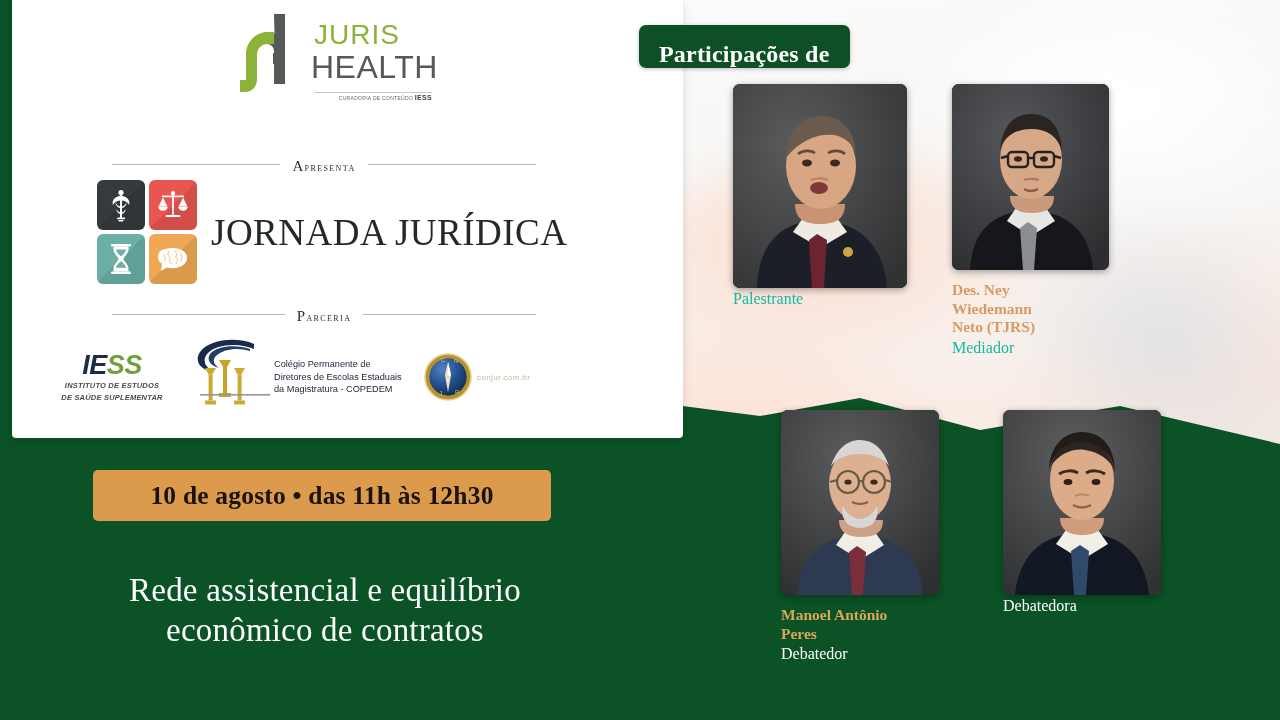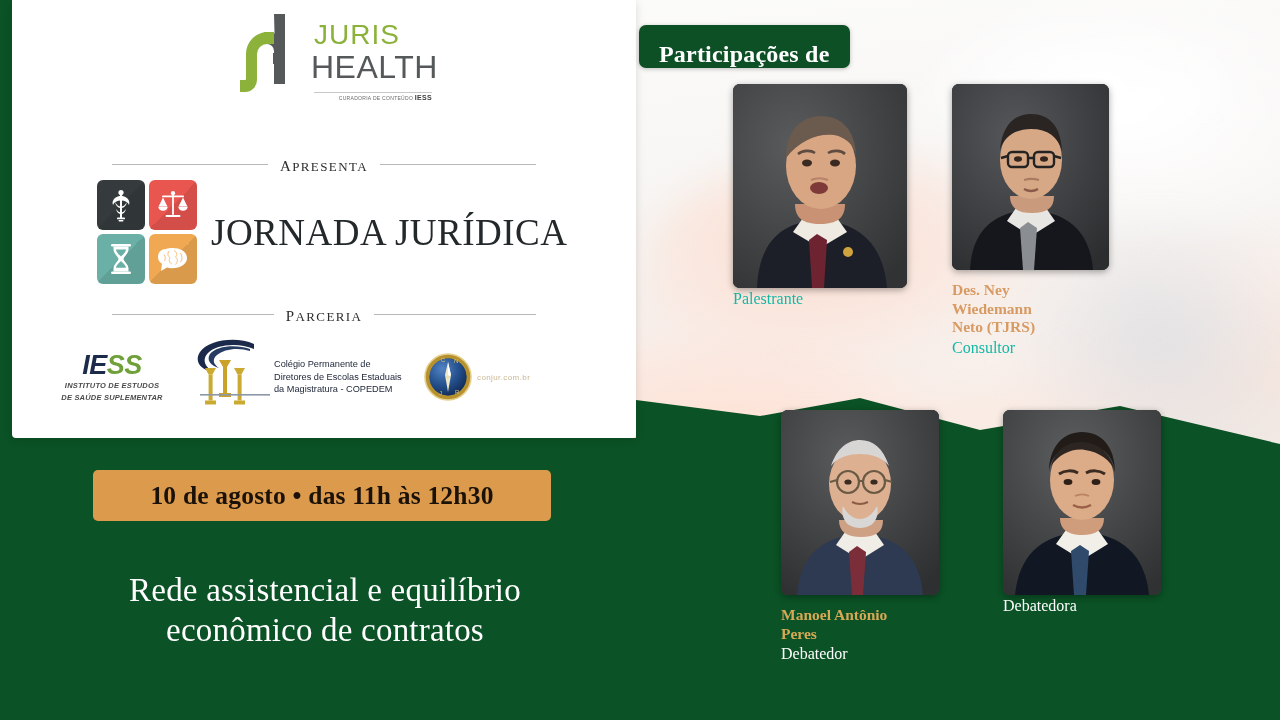--- a/index.html
+++ b/index.html
@@ -61,20 +61,21 @@
   }
 
   
   .left-card {
     position: absolute;
     left: 12px; top: 0;
     width: 624px; height: 438px;
     background: #ffffff;
     border-radius: 0 0 4px 4px;
     box-shadow: 0 2px 10px rgba(0,0,0,0.13);
+    padding-left: 47px;
   }
 
   
   .jh-logo {
     position: absolute;
     left: 228px; top: 8px;
     width: 190px; height: 105px;
   }
   .jh-mark { position: absolute; left: 0; top: 4px; width: 70px; height: 96px; }
   .jh-words { position: absolute; left: 74px; top: 12px; }
@@ -113,21 +114,21 @@
     position: absolute;
     display: flex;
     align-items: center;
     gap: 12px;
     width: 424px;
     left: 100px;
   }
   .rule-row .line { flex: 1; height: 1px; background: #b8b8b8; }
   .rule-row .word {
     font-family: "Liberation Serif", serif;
-    font-size: 18px;
+    font-size: 11px;
     letter-spacing: 1.4px;
     color: #2d2d2d;
     font-variant: small-caps;
     text-transform: lowercase;
   }
   .rule-row .word::first-letter { font-size: 21px; }
 
   
   .jornada-block {
     position: absolute;
@@ -562,21 +563,21 @@
         </g>
         <ellipse cx="66" cy="75" rx="4" ry="2.8" fill="#34251d"></ellipse>
         <ellipse cx="92" cy="75" rx="4" ry="2.8" fill="#34251d"></ellipse>
         <path d="M72 96 c5 -1.5 10 -1.5 15 0" stroke="#a97a60" stroke-width="2" fill="none"></path>
         <path d="M72 105 q7 4 14 0" stroke="#8c5a48" stroke-width="2.4" fill="none"></path>
       </svg>
     </div>
     <div class="speaker-name">Des. Ney
 Wiedemann
 Neto (TJRS)</div>
-    <div class="speaker-role">Consultor</div>
+    <div class="speaker-role">Mediador</div>
   </div>
 
   <div class="speaker on-dark" style="left:781px; top:410px; width:180px;">
     <div class="photo" style="width:158px; height:185px;">
       <svg viewBox="0 0 158 185" width="158" height="185">
         <rect width="158" height="185" fill="#3c3d3f"></rect>
         <rect width="158" height="185" fill="url(#g3)"></rect>
         <defs>
           <radialGradient id="g3" cx="42%" cy="25%" r="85%">
             <stop offset="0%" stop-color="#5a5b5d"></stop>

